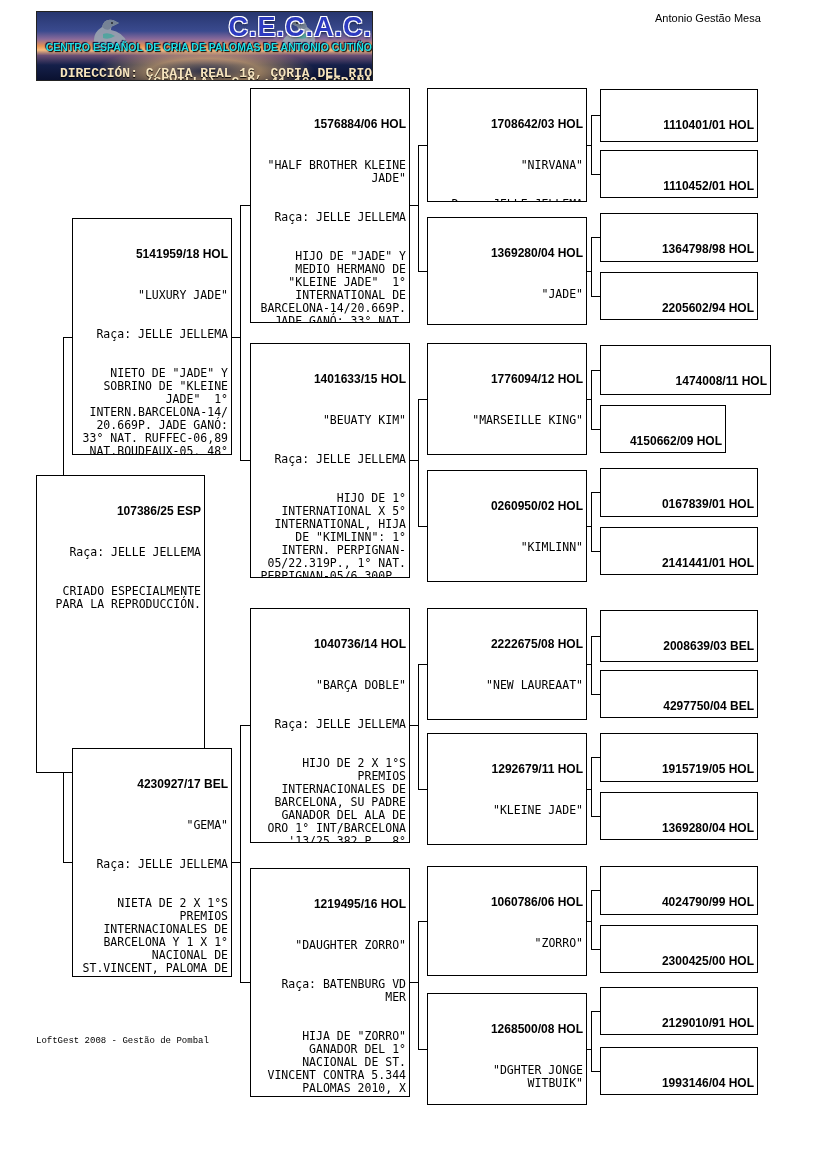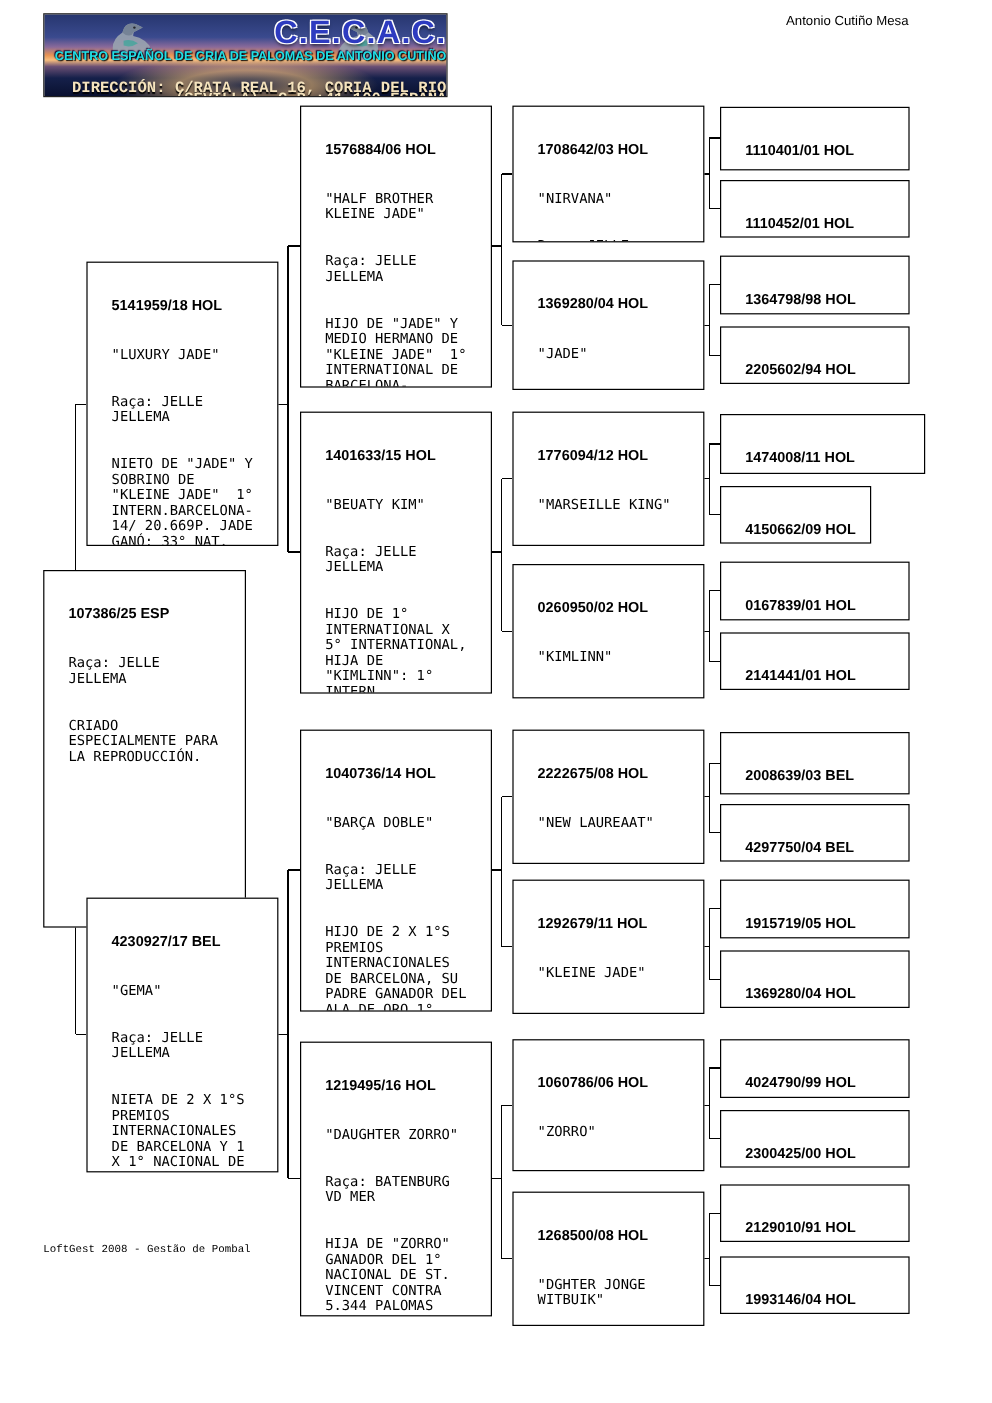--- a/index.html
+++ b/index.html
@@ -23,22 +23,22 @@
   .pigeon{position:absolute;top:2px;width:44px;height:40px;opacity:.9;}
   .pigeon.left{left:52px;}
   .pigeon.right{right:52px;transform:scaleX(-1);}
   
   #owner{position:absolute;left:655px;top:12px;width:160px;font-family:"Liberation Sans",sans-serif;
         font-size:11px;color:#000;}
   
   #wires{position:absolute;left:0;top:0;width:827px;height:1169px;pointer-events:none;}
   
   .pbox{position:absolute;box-sizing:border-box;background:#fff;border:1px solid #000;
-        padding:2px 20px;overflow:hidden;font-size:11.5px;line-height:13px;color:#000;
-        white-space:pre-wrap;overflow-wrap:anywhere;word-break:break-word;}
+        padding:2px 3px;overflow:hidden;font-size:11.5px;line-height:13px;color:#000;
+        white-space:pre-wrap;overflow-wrap:anywhere;word-break:break-word;text-align:right;}
   .ring{font-family:"Liberation Sans",sans-serif;font-weight:bold;font-size:12px;line-height:14px;
         margin-bottom:2px;white-space:nowrap;}
   
   #footer{position:absolute;left:36px;top:1036px;font-family:Liberation Mono, monospace;font-size:9px;color:#000;}
 </style>
 </head>
 <body>
 
 <div id="page">
 
@@ -55,21 +55,21 @@
       <path d="M13,13 Q15,4 24,6 L30,9 L24,12 Q22,12 21,15 Q17,17 13,13 Z" fill="#7d8a98"></path>
       <circle cx="23" cy="9" r="1" fill="#222"></circle>
       <path d="M14,20 Q20,18 26,22 Q20,26 14,24 Z" fill="#3fae9e" opacity="0.8"></path>
     </svg>
     <div class="acronym">C.E.C.A.C.</div>
     <div class="subtitle">CENTRO ESPAÑOL DE CRIA DE PALOMAS DE ANTONIO CUTIÑO</div>
     <div class="addr">DIRECCIÓN: C/RATA REAL 16, CORIA DEL RIO (SEVILLA), C.P.:41.100 ESPAÑA</div>
     <div class="contact">TELEFONO: +34 685 692 022    E-MAIL: cecacpalomas@gmail.com</div>
   </div>
 
-  <div id="owner">Antonio Cutiño Mesa</div>
+  <div id="owner">Antonio Gestão Mesa</div>
 
   <svg id="wires" width="827" height="1169">
     <path d="M63,337 H72 M63,862 H72 M63,337 V862
              M232,337 H240 M240,205 V460 M240,205 H250 M240,460 H250
              M232,862 H240 M240,725 V982 M240,725 H250 M240,982 H250
              M410,205 H418 M418,145 V271 M418,145 H427 M418,271 H427
              M410,460 H418 M418,399 V526 M418,399 H427 M418,526 H427
              M410,725 H418 M418,664 V789 M418,664 H427 M418,789 H427
              M410,982 H418 M418,921 V1049 M418,921 H427 M418,1049 H427
              M587,145 H591 M591,115 V174 M591,115 H600 M591,174 H600

